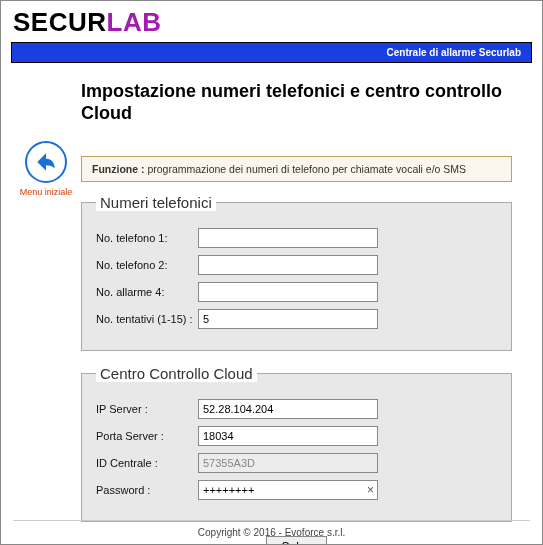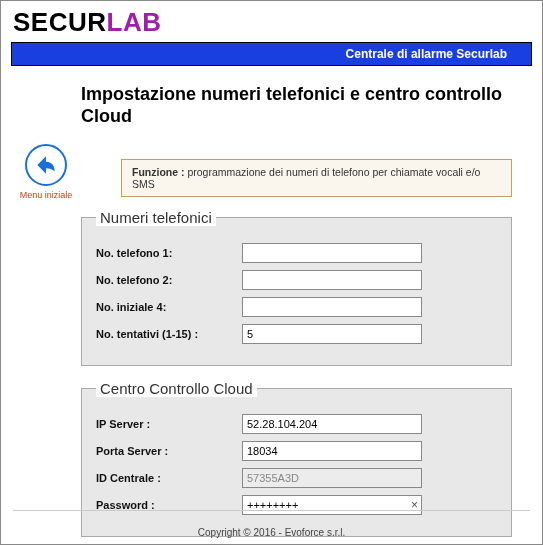--- a/index.html
+++ b/index.html
@@ -19,24 +19,24 @@
     font-family: Arial, sans-serif;
     font-weight: 900;
     font-size: 26px;
     letter-spacing: 0.5px;
   }
   .logo .p1 { color: #000; }
   .logo .p2 { color: #a21caf; }
   .bluebar {
     background: #1a3fe0;
     color: #fff;
-    font-size: 12px;
+    font-size: 10px;
     font-weight: bold;
     text-align: right;
-    padding: 4px 24px;
+    padding: 4px 10px;
     margin: 4px 10px 0 10px;
     border: 1px solid #000;
   }
   .content-wrap {
     display: flex;
     padding: 18px 10px 0 10px;
   }
   .sidebar {
     width: 70px;
     flex-shrink: 0;
@@ -70,44 +70,43 @@
     margin-bottom: 32px;
     line-height: 1.2;
   }
   .func-box {
     border: 1px solid #c0a060;
     background: #faf6ee;
     padding: 6px 10px;
     font-size: 10.5px;
     color: #333;
     margin-bottom: 12px;
-    margin-left: 40px;
   }
   .func-box b { font-weight: bold; }
   fieldset {
     border: 1px solid #aaa;
     background: #e8e8e8;
     padding: 10px 14px 14px 14px;
     margin-bottom: 14px;
   }
   legend {
     font-size: 15px;
     color: #333;
     padding: 0 4px;
     background: #fff;
   }
   .row {
     display: flex;
     align-items: center;
     margin: 7px 0;
   }
   .row label {
-    width: 146px;
+    width: 102px;
     font-size: 11px;
-    font-weight: bold;
+    font-weight: normal;
     color: #111;
   }
   .row input[type="text"],
   .row input[type="password"] {
     width: 180px;
     height: 20px;
     font-size: 11px;
     padding: 1px 4px;
     border: 1px solid #888;
     background: #fff;
@@ -144,21 +143,21 @@
   .footer {
     position: absolute;
     bottom: 6px;
     left: 0;
     right: 0;
     text-align: center;
     font-size: 10px;
     color: #444;
     border-top: 1px solid #ccc;
     margin: 0 12px;
-    padding-top: 16px;
+    padding-top: 6px;
   }
 </style>
 </head>
 <body>
 
 <div class="header">
   <div class="logo">
     <span class="p1">SECUR</span><span class="p2">LAB</span>
   </div>
 </div>
@@ -185,21 +184,21 @@
       <legend>Numeri telefonici</legend>
       <div class="row">
         <label>No. telefono 1:</label>
         <input type="text" value="" style="">
       </div>
       <div class="row">
         <label>No. telefono 2:</label>
         <input type="text" value="" style="">
       </div>
       <div class="row">
-        <label>No. iniziale 4:</label>
+        <label>No. allarme 4:</label>
         <input type="text" value="" style="">
       </div>
       <div class="row">
         <label>No. tentativi (1-15) :</label>
         <input type="text" value="5" style="">
       </div>
     </fieldset>
 
     <fieldset>
       <legend>Centro Controllo Cloud</legend>

